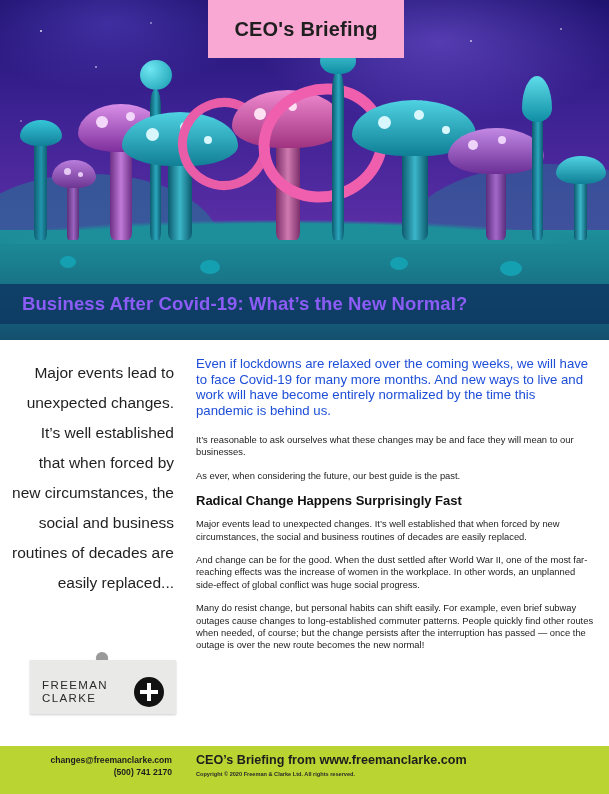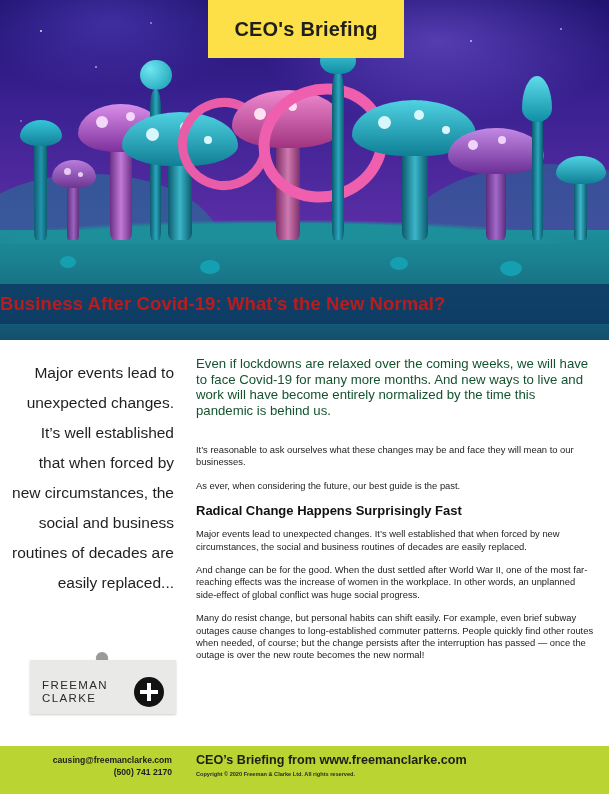--- a/index.html
+++ b/index.html
@@ -84,21 +84,21 @@
     border-radius: 50% 50% 50% 50% / 70% 70% 30% 30%;
   }
 
   
   .badge {
     position: absolute;
     top: 0;
     left: 208px;
     width: 196px;
     height: 58px;
-    background: #fde047;
+    background: #f9a8d4;
     display: flex;
     align-items: center;
     justify-content: center;
   }
   .badge-text {
     font-size: 20px;
     font-weight: bold;
     color: #1f1f1f;
     letter-spacing: .2px;
   }
@@ -108,23 +108,24 @@
     position: absolute;
     top: 284px;
     left: 0;
     width: 609px;
     height: 40px;
     background: rgba(14, 54, 96, .82);
     display: flex;
     align-items: center;
   }
   .headline {
-    color: #b91c1c;
+    color: #8b5cf6;
     font-size: 18.5px;
     font-weight: bold;
+    padding-left: 22px;
     letter-spacing: .1px;
   }
 
   
   .body {
     position: absolute;
     top: 340px; left: 0;
     width: 609px;
     height: 406px;
     background: #ffffff;
@@ -202,22 +203,22 @@
   }
   .lede {
     font-size: 13.2px;
     line-height: 15.5px;
     color: #1c1c1c;
     margin-bottom: 16px;
   }
   .lede2 {
     font-size: 13.2px;
     line-height: 15.5px;
-    color: #14532d;
-    margin-bottom: 26px;
+    color: #1d4ed8;
+    margin-bottom: 16px;
   }
   .para {
     font-size: 9.4px;
     line-height: 12.4px;
     color: #1c1c1c;
     margin-bottom: 11px;
   }
   .subhead {
     font-size: 13px;
     font-weight: bold;
@@ -392,21 +393,21 @@
       <p class="para">As ever, when considering the future, our best guide is the past.</p>
       <h2 class="subhead">Radical Change Happens Surprisingly Fast</h2>
       <p class="para">Major events lead to unexpected changes. It’s well established that when forced by new circumstances, the social and business routines of decades are easily replaced.</p>
       <p class="para">And change can be for the good. When the dust settled after World War II, one of the most far-reaching effects was the increase of women in the workplace. In other words, an unplanned side-effect of global conflict was huge social progress.</p>
       <p class="para">Many do resist change, but personal habits can shift easily. For example, even brief subway outages cause changes to long-established commuter patterns. People quickly find other routes when needed, of course; but the change persists after the interruption has passed — once the outage is over the new route becomes the new normal!</p>
     </div>
   </div>
 
   <div class="footer">
     <div class="footer-left">
-      <div>causing@freemanclarke.com</div>
+      <div>changes@freemanclarke.com</div>
       <div>(500) 741 2170</div>
     </div>
     <div class="footer-right">
       <div class="footer-title">CEO’s Briefing from www.freemanclarke.com</div>
       <div class="footer-copy">Copyright © 2020 Freeman &amp; Clarke Ltd. All rights reserved.</div>
     </div>
   </div>
 
 </div>
 

